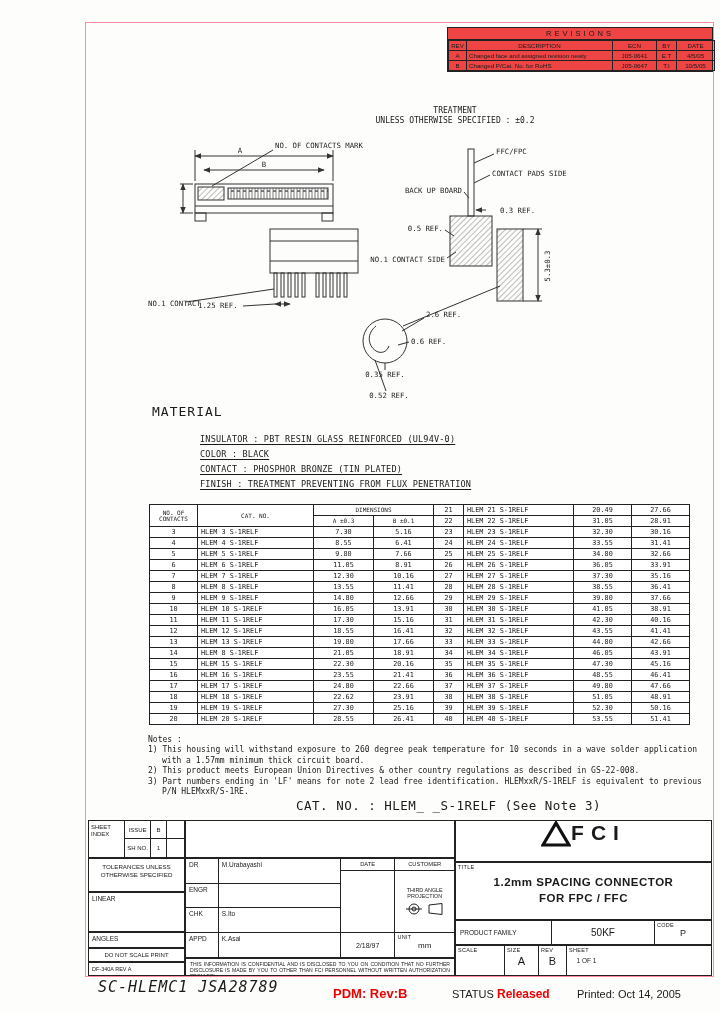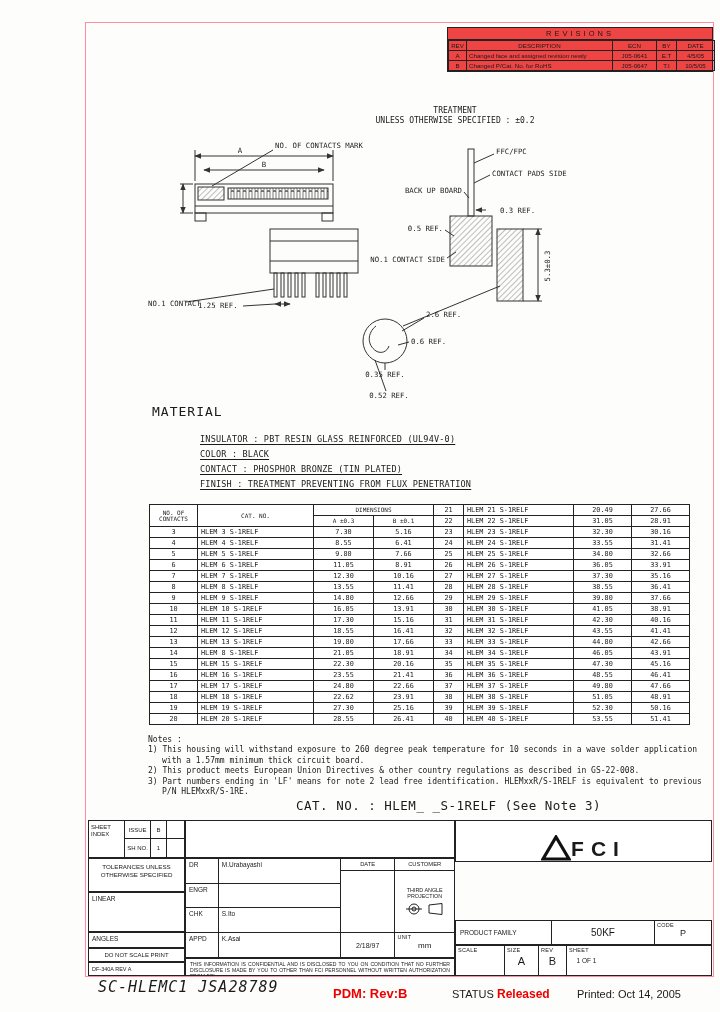--- a/index.html
+++ b/index.html
@@ -51,21 +51,21 @@
   .sig-row{height:25px;border-bottom:1px solid #222;padding:2px 0 0 3px;font-size:6.5px}
   .sig-row:last-child{border-bottom:none}
   .hdr{height:12px;border-bottom:1px solid #222;text-align:center;font-size:5.8px;padding-top:2px}
   .tag{font-size:5.5px;position:absolute;top:1px;left:2px;letter-spacing:.3px}
   .cellv{position:relative;height:100%;display:flex;align-items:center;justify-content:center}
   .si-label{width:36px;font-size:6px;padding:3px 2px;line-height:1.2;border-right:1px solid #222}
   .si-grid{flex:1;display:grid;grid-template-columns:26px 16px 1fr;grid-auto-rows:1fr}
   .si-cell{border-right:1px solid #222;border-bottom:1px solid #222;font-size:6px;display:flex;align-items:center;justify-content:center}
   .si-grid .si-cell:nth-child(3n){border-right:none}
   .si-grid .si-cell:nth-child(n+4){border-bottom:none}
-  .logo-wrap{display:flex;align-items:flex-end;justify-content:center;gap:0;height:100%}
+  .logo-wrap{display:flex;align-items:flex-start;justify-content:center;gap:0;height:100%}
   .logo-text{font-weight:bold;font-size:21px;letter-spacing:7px;font-family:"Liberation Sans",sans-serif}
   .proj{flex:1;display:flex;flex-direction:column;align-items:center;justify-content:center;gap:3px}
   .proj-text{font-size:5.4px;text-align:center;line-height:1.2;padding:0 2px}
   .conf{font-size:5.1px;line-height:1.2;padding:2px 4px;text-align:justify}
   .title-lines{height:100%;display:flex;flex-direction:column;align-items:center;justify-content:center;font-weight:bold;font-size:11.5px;letter-spacing:.5px;line-height:1.35}
 
   
   .red{color:var(--red,#e00)}
 </style>
 </head>
@@ -547,20 +547,27 @@
     <div class="bx conf" style="left:97px;top:138px;width:270px;height:18px">THIS INFORMATION IS CONFIDENTIAL AND IS DISCLOSED TO YOU ON CONDITION THAT NO FURTHER DISCLOSURE IS MADE BY YOU TO OTHER THAN FCI PERSONNEL WITHOUT WRITTEN AUTHORIZATION FROM FCI.</div>
 
     <div class="bx" style="left:367px;top:0;width:257px;height:42px">
       <div class="logo-wrap">
         <svg width="30" height="26" viewBox="0 0 30 26">
           <polygon points="15,2 28,24 2,24" fill="none" stroke="#111" stroke-width="3.2"></polygon>
         </svg>
         <span class="logo-text">FCI</span>
       </div>
     </div>
+    <div class="bx" style="left:367px;top:42px;width:257px;height:58px">
+      <span class="tag">TITLE</span>
+      <div class="title-lines">
+        <div>1.2mm SPACING CONNECTOR</div>
+        <div>FOR FPC / FFC</div>
+      </div>
+    </div>
     <div class="bx" style="left:367px;top:100px;width:257px;height:25px;display:flex">
       <div style="width:95px;display:flex;align-items:center;padding-left:4px;font-size:6.5px">PRODUCT FAMILY</div>
       <div style="flex:1;display:flex;align-items:center;justify-content:center;font-size:10px;border-left:1px solid #222">50KF</div>
       <div style="width:57px;border-left:1px solid #222;position:relative">
         <span class="tag">CODE</span>
         <div class="cellv" style="font-size:9px">P</div>
       </div>
     </div>
     <div class="bx" style="left:367px;top:125px;width:257px;height:31px;display:flex">
       <div style="width:48px;position:relative">

